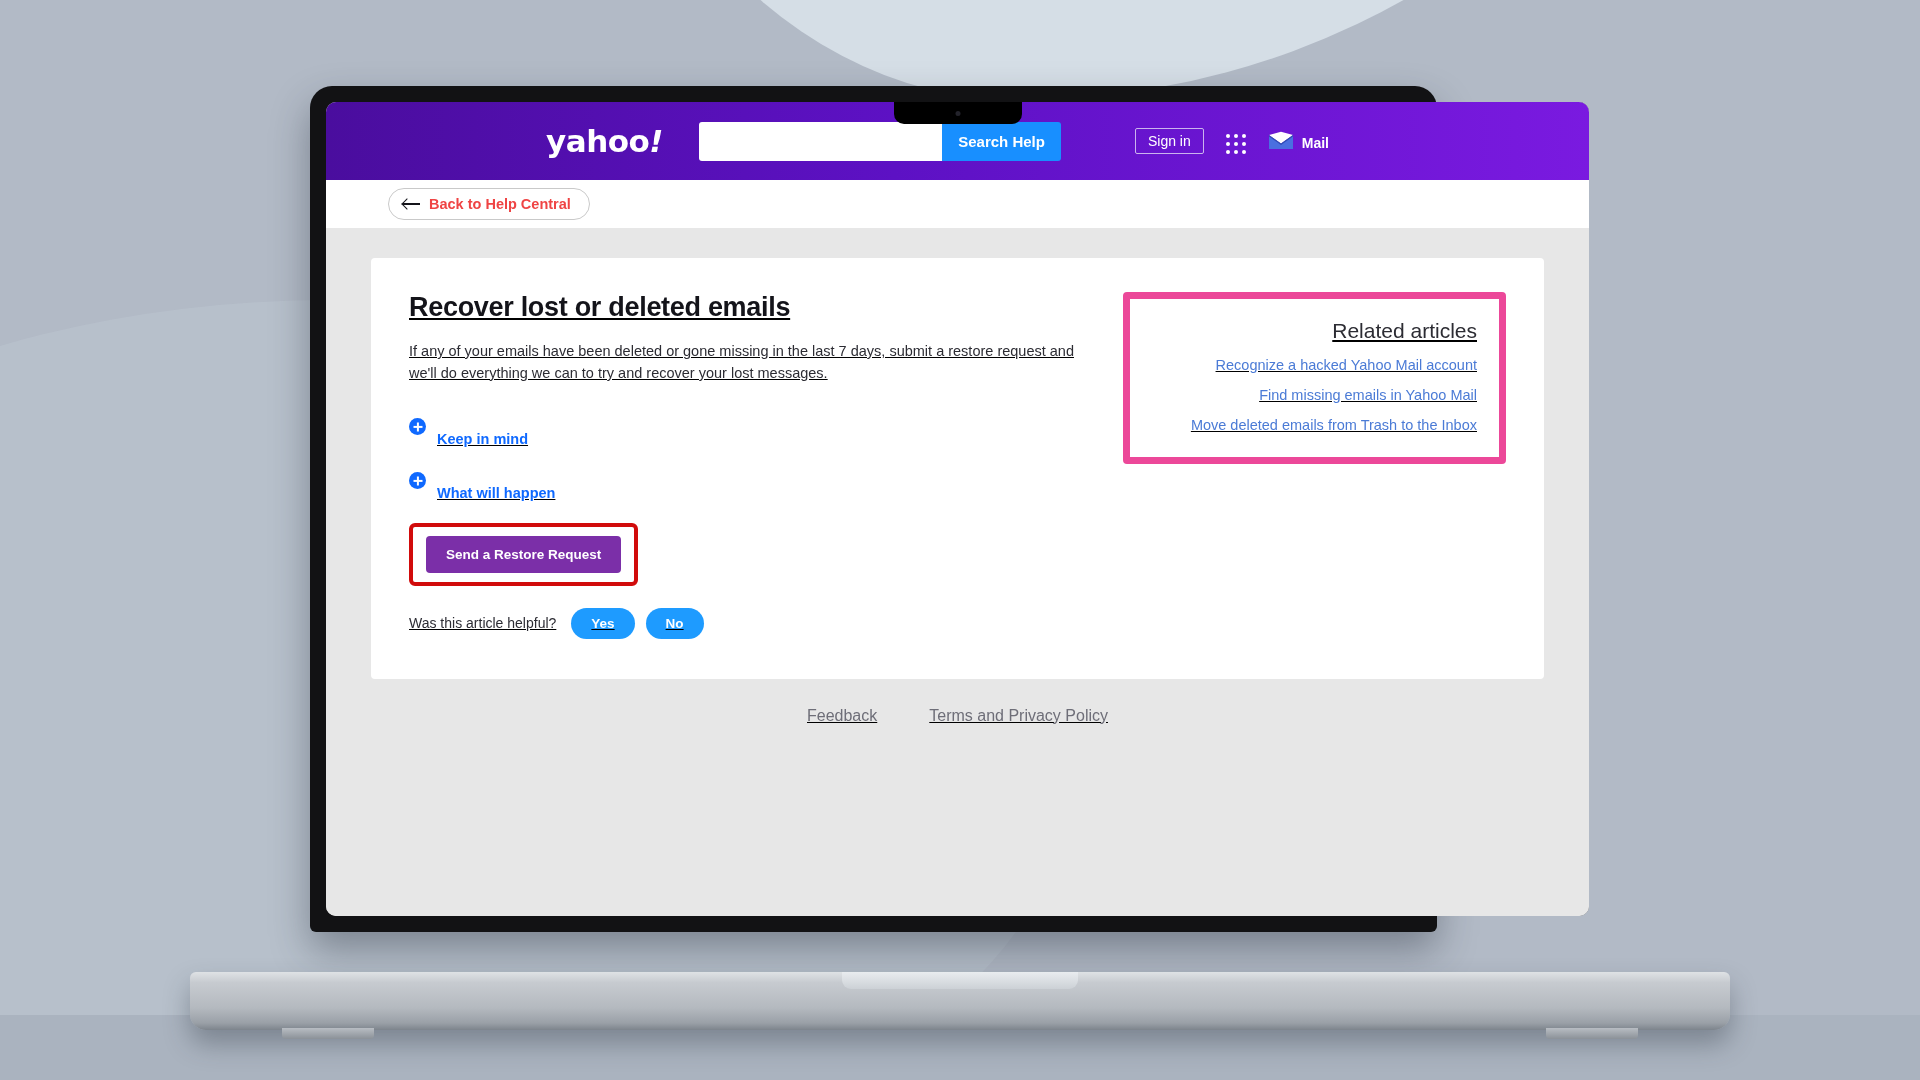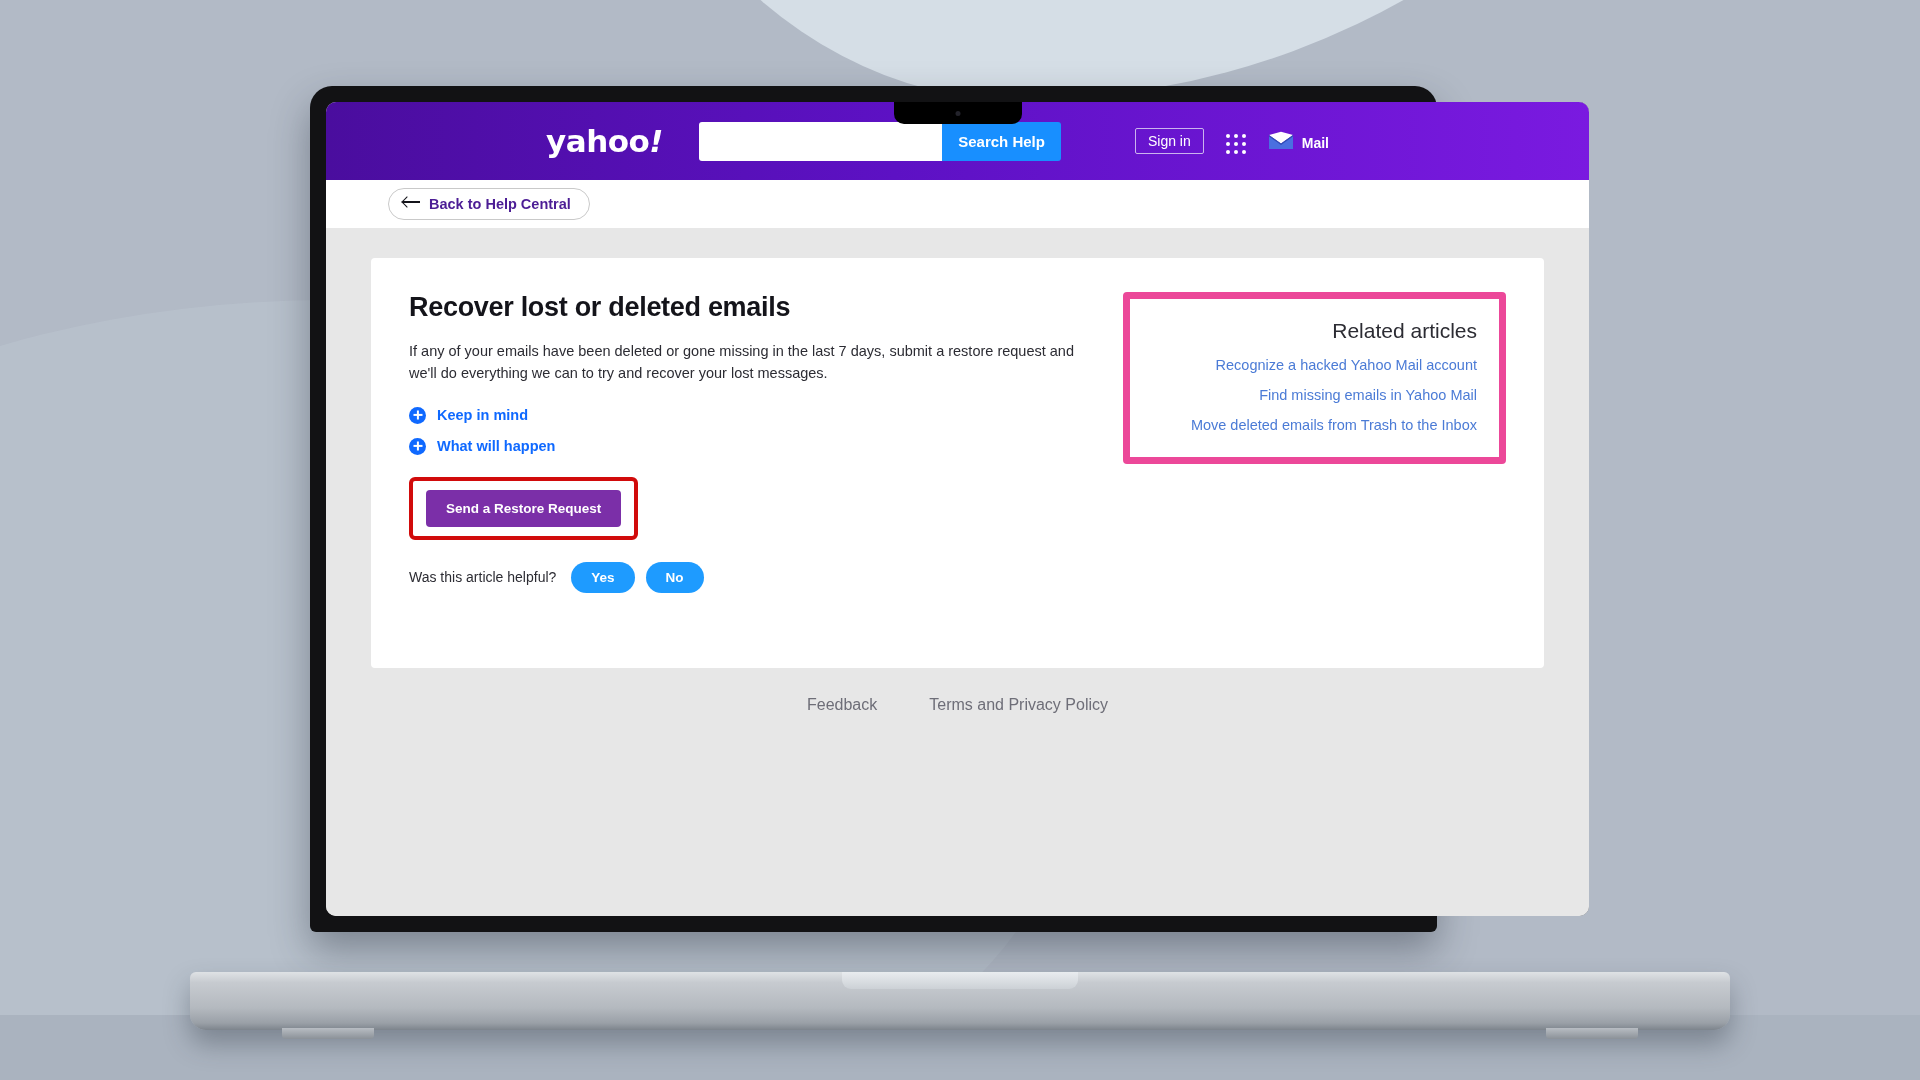--- a/index.html
+++ b/index.html
@@ -178,41 +178,42 @@
 
   
   .backbar {
     height: 48px;
     background: #fff;
     display: flex; align-items: center;
     padding-left: 62px;
     position: relative; z-index: 4;
   }
   .back-btn {
-    display: inline-flex; align-items: flex-start; gap: 9px;
+    display: inline-flex; align-items: center; gap: 9px;
     border: 1px solid #c9c9c9;
     border-radius: 20px;
     background: #fff;
     padding: 7px 18px 7px 14px;
     font-size: 14.5px;
     font-weight: 700;
-    color: #4c1d95;
+    color: #ef4444;
     cursor: pointer;
     font-family: "Liberation Sans", sans-serif;
   }
   .arrow-left { width: 17px; height: 12px; position: relative; display: inline-block; }
   .arrow-left::before { content: ""; position: absolute; left: 0; top: 5px; width: 17px; height: 1.6px; background: #14141a; }
   .arrow-left::after { content: ""; position: absolute; left: 0; top: 2px; width: 7px; height: 7px;
     border-left: 1.6px solid #14141a; border-bottom: 1.6px solid #14141a; transform: rotate(45deg); }
 
   
   .page-body {
     background: #e7e7e7;
     padding: 30px 45px 0 45px;
     height: calc(814px - 78px - 48px);
+    text-decoration: underline;
   }
   .card {
     background: #fff;
     border-radius: 4px;
     min-height: 410px;
     display: flex;
     padding: 34px 38px 40px 38px;
     gap: 34px;
   }
   .card-main { flex: 1; max-width: 700px; }
@@ -236,21 +237,21 @@
   .plus-icon {
     width: 17px; height: 17px; border-radius: 50%;
     background: #0f69ff; position: relative; flex: none;
   }
   .plus-icon::before, .plus-icon::after {
     content: ""; position: absolute; background: #fff;
     left: 50%; top: 50%; transform: translate(-50%,-50%);
   }
   .plus-icon::before { width: 9px; height: 2.2px; }
   .plus-icon::after { width: 2.2px; height: 9px; }
-  .acc-label { color: #0f69ff; font-size: 14.5px; font-weight: 700; }
+  .acc-label { color: #0f69ff; font-size: 14.5px; font-weight: 700; margin-top: 24px; }
 
   .restore-wrap {
     display: inline-block;
     border: 4px solid #d10b0b;
     border-radius: 6px;
     padding: 9px 13px;
     margin-bottom: 22px;
   }
   .restore-btn {
     background: #7b2fa8;

